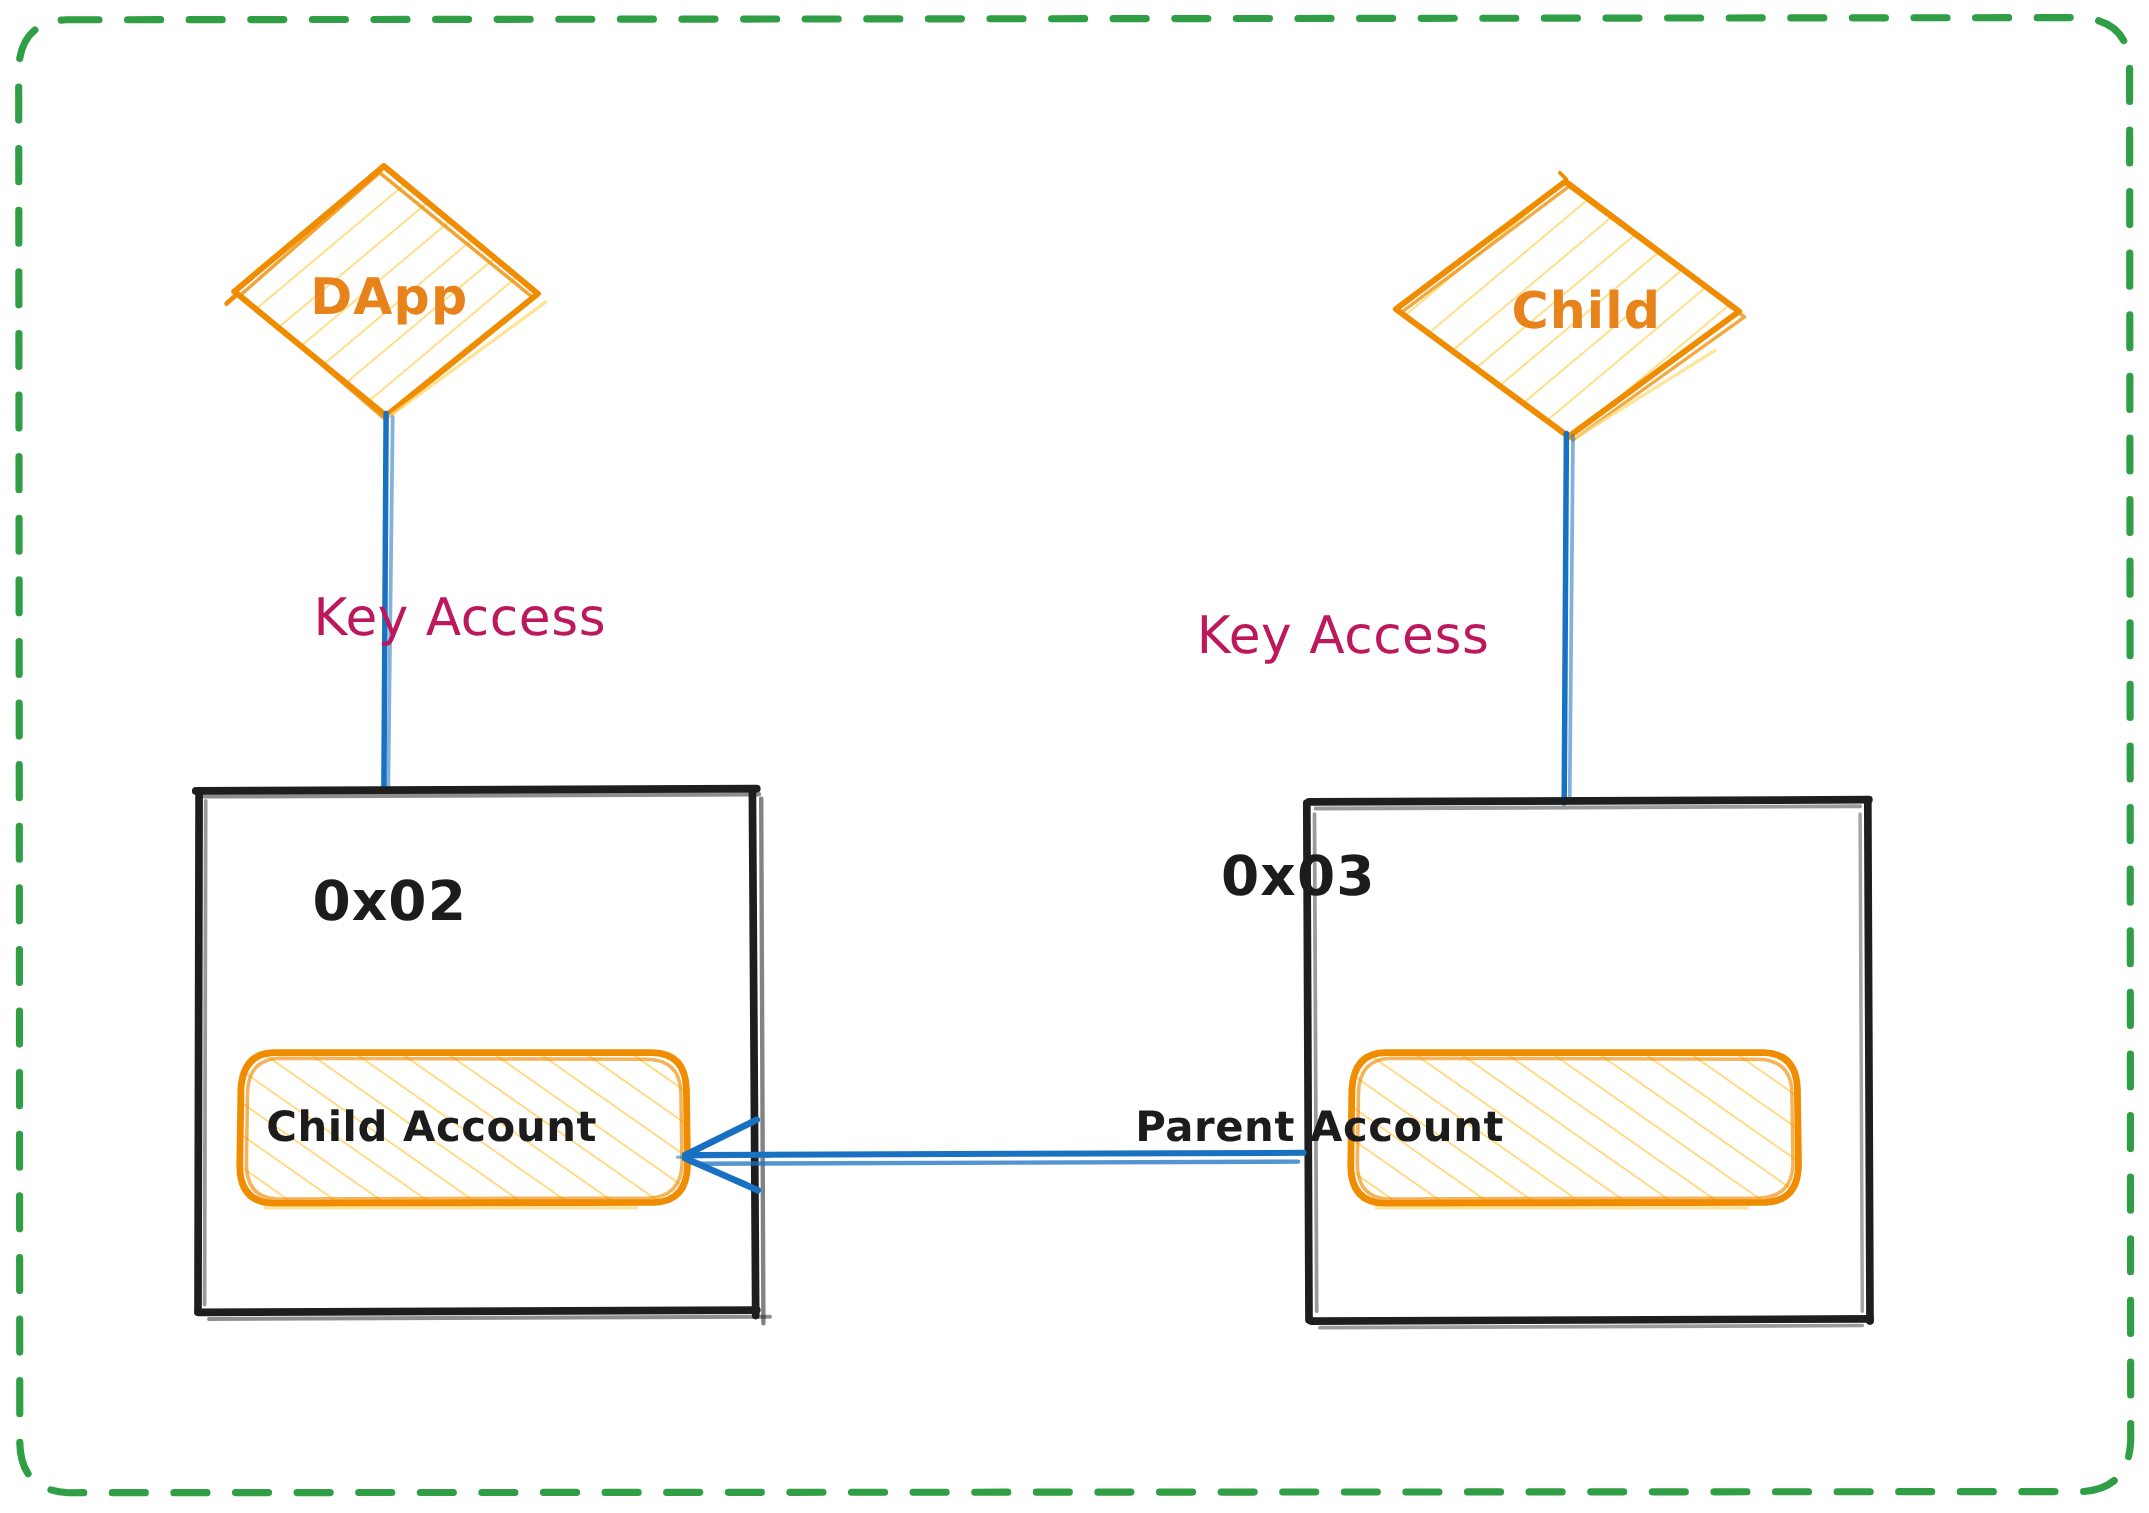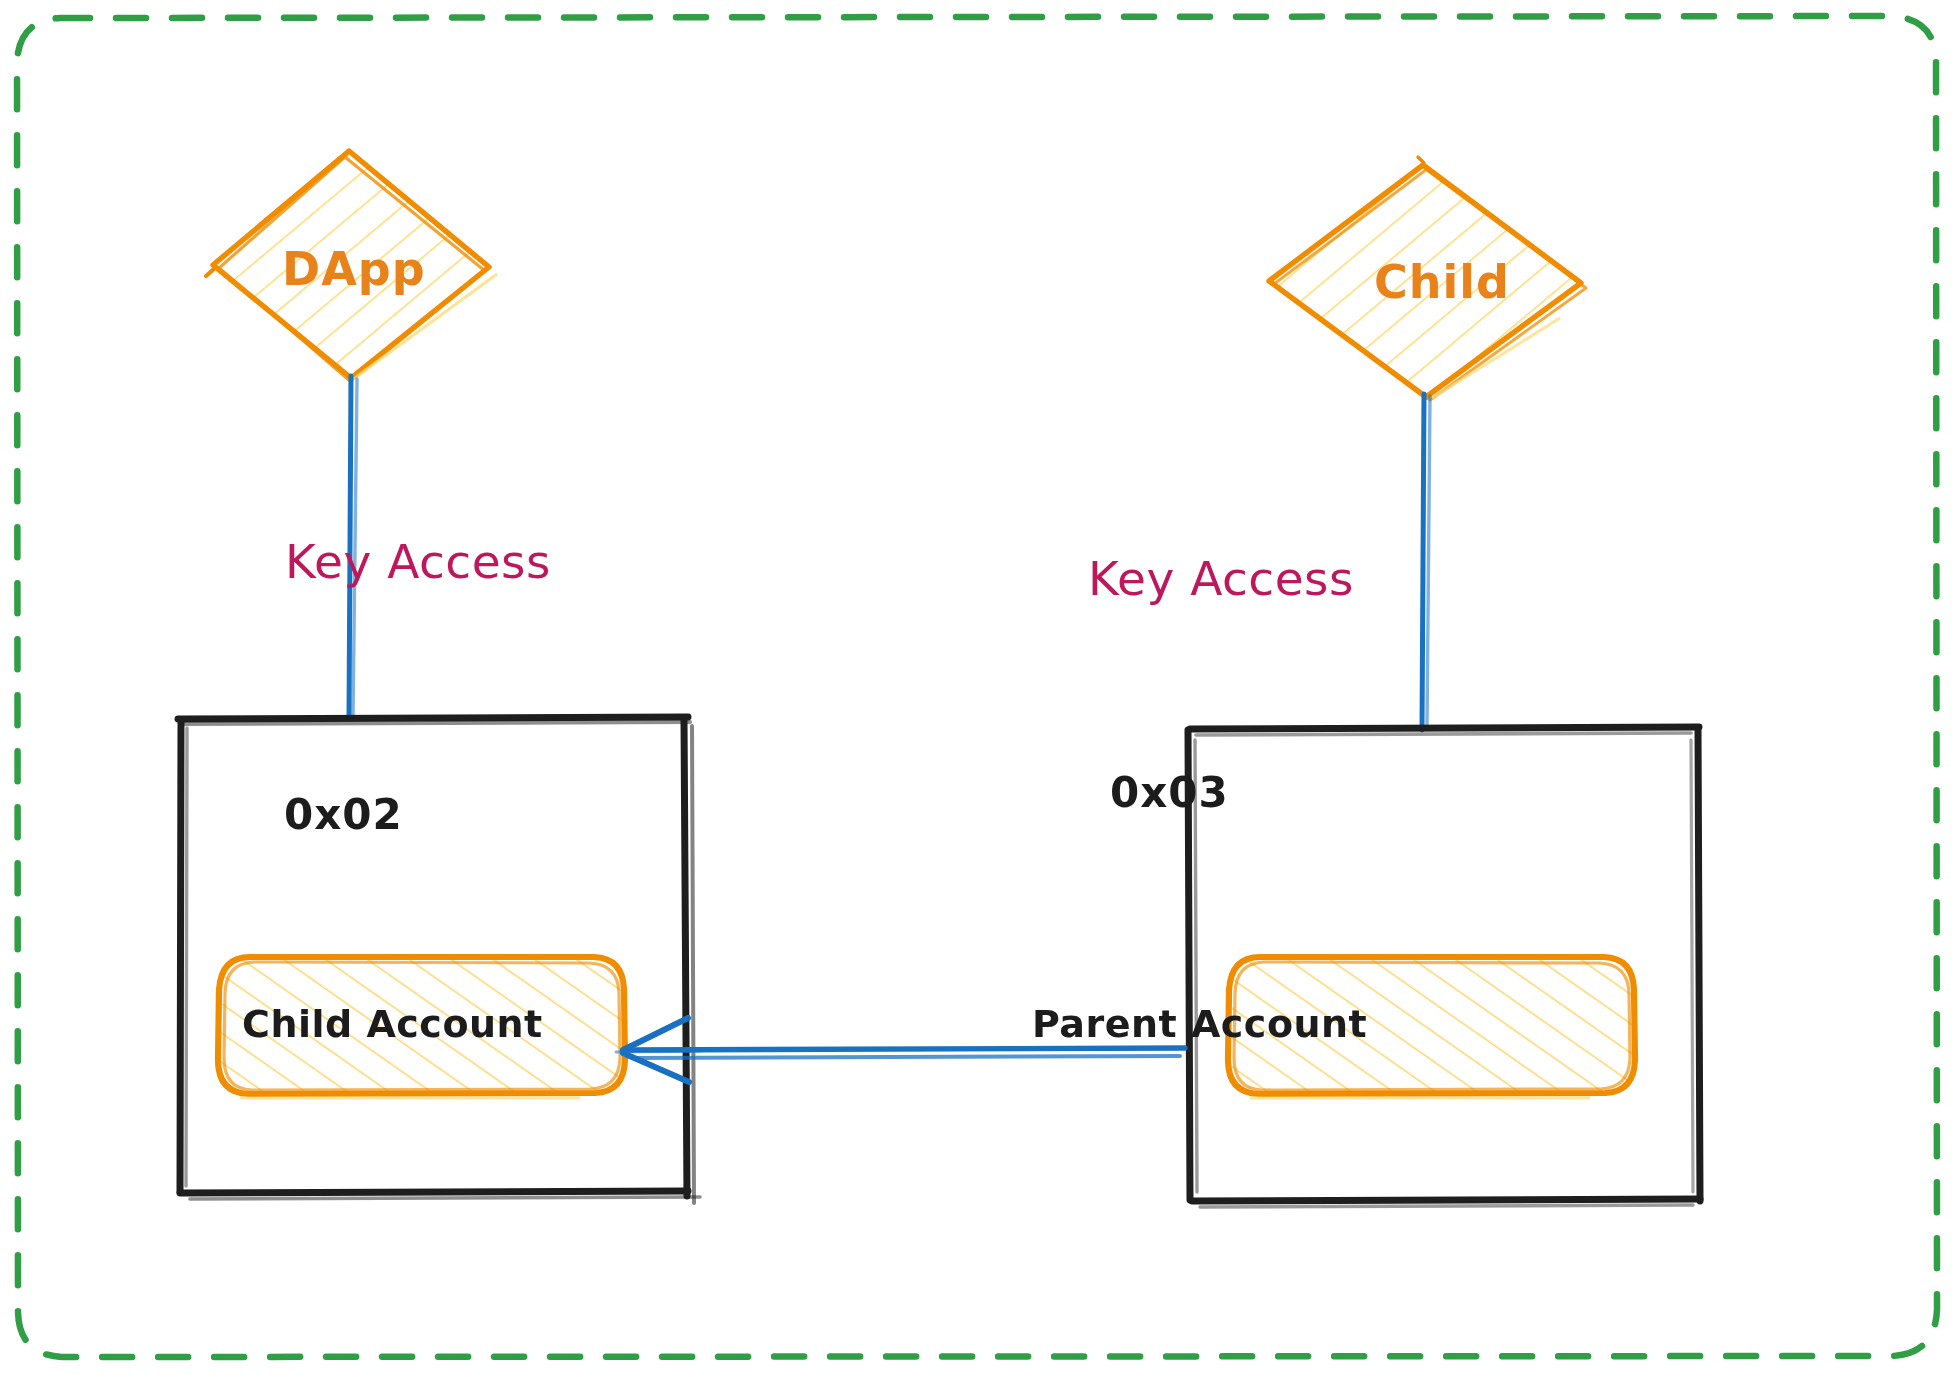--- a/index.html
+++ b/index.html
@@ -10,21 +10,21 @@
   #sketch{position:absolute;left:0;top:0;width:1954px;height:1375px;}
 
   .lbl{position:absolute;white-space:nowrap;pointer-events:none;}
 
   .node-label{
     font-family:"DejaVu Sans", sans-serif;
     font-weight:700;
     letter-spacing:1px;
   }
   .diamond-label{color:#e8821a;font-size:46px;}
-  .box-title{color:#1c1c1c;font-size:42px;}
+  .box-title{color:#1c1c1c;font-size:50px;}
   .inner-label{color:#1c1c1c;font-size:38px;font-weight:700;letter-spacing:.5px;}
   .edge-label{color:#be185d;font-size:47px;font-weight:400;letter-spacing:.5px;}
 </style>
 </head>
 <body>
 
 <div id="stage">
 
   <svg id="sketch" viewBox="0 0 1954 1375" xmlns="http://www.w3.org/2000/svg">
     <defs>

